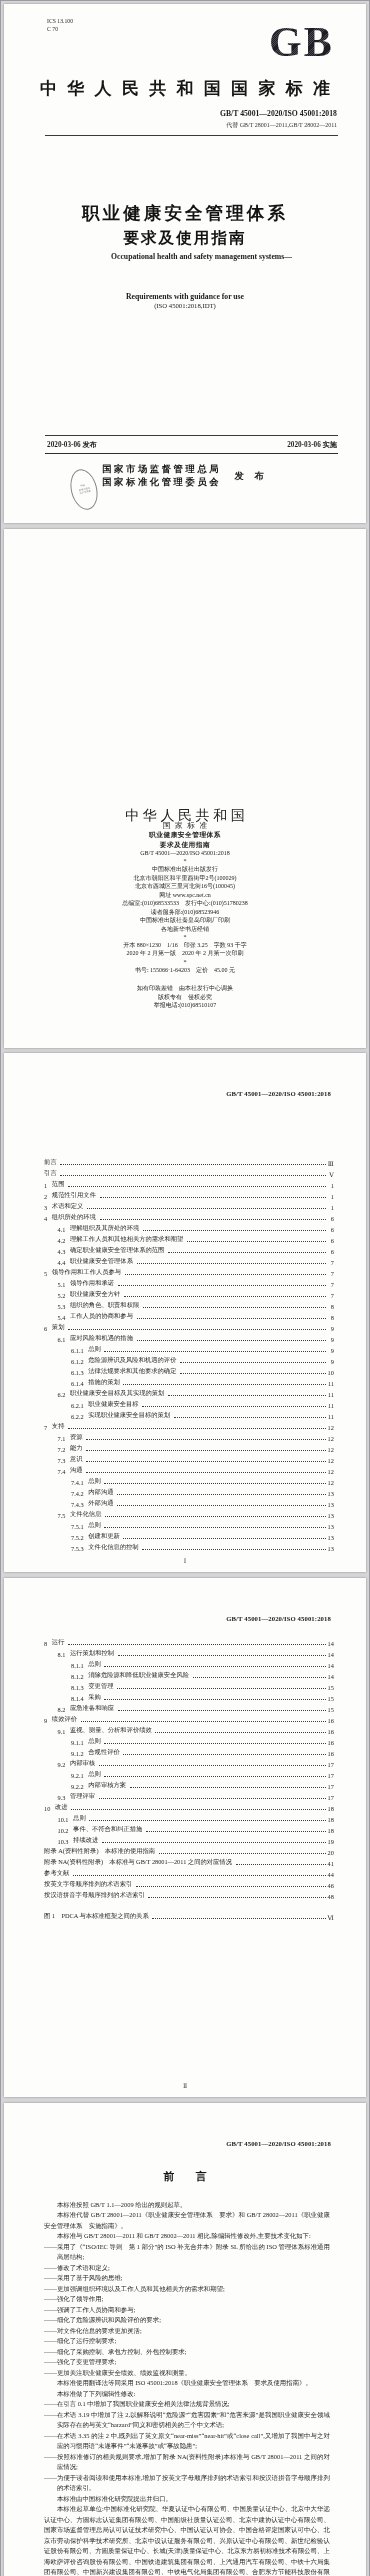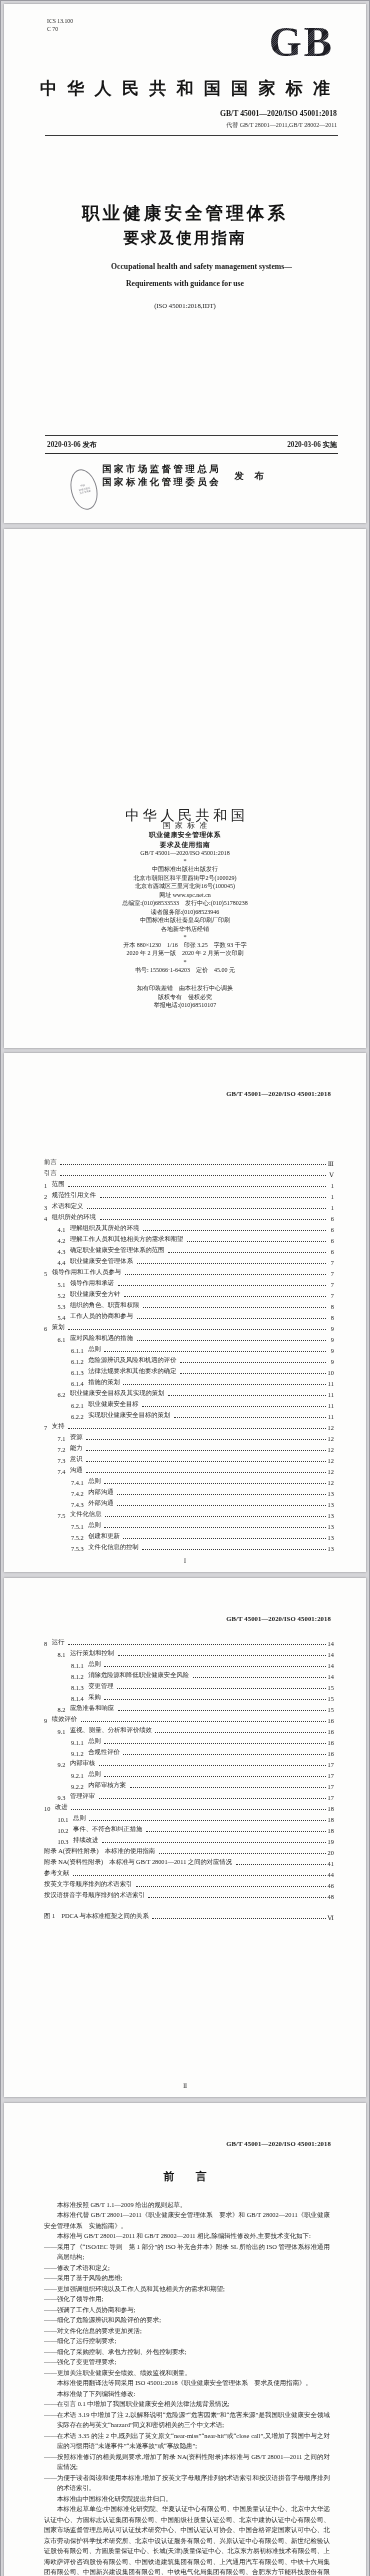--- a/index.html
+++ b/index.html
@@ -38,21 +38,21 @@
   .nat-heading{
     position:absolute;top:73px;left:0;right:0;text-align:center;white-space:nowrap;
     font-size:17px;font-weight:700;letter-spacing:10.3px;text-indent:10.3px;color:#171717;
   }
   .std-no{position:absolute;top:105px;right:29px;font-size:7.7px;font-weight:700;color:#1b1b1b;}
   .replaces{position:absolute;top:117px;right:29px;font-size:6px;color:#333;}
   .cov-rule1{position:absolute;top:131px;left:41px;right:28px;border-top:1px solid #3a3a3a;}
   .cn-title1{position:absolute;top:197px;left:0;right:0;text-align:center;font-size:17.5px;font-weight:700;letter-spacing:3.1px;color:#141414;}
   .cn-title2{position:absolute;top:224px;left:0;right:0;text-align:center;font-size:15.5px;font-weight:700;letter-spacing:2.1px;color:#141414;}
   .en-title{position:absolute;left:0;right:0;text-align:center;font-size:7.7px;font-weight:700;color:#202020;}
-  .en1{top:258px;padding-left:33px;} .en2{top:275px;}
+  .en1{top:248px;padding-left:33px;} .en2{top:288px;}
   .idt{position:absolute;top:298px;left:0;right:0;text-align:center;font-size:6.7px;color:#242424;}
   .cov-rule2{position:absolute;top:431px;left:41px;right:28px;border-top:0.8px solid #3a3a3a;}
   .date-issue{position:absolute;top:436px;left:43px;font-size:7.2px;font-weight:700;color:#1f1f1f;}
   .date-impl{position:absolute;top:436px;right:29px;font-size:7.2px;font-weight:700;color:#1f1f1f;}
   .cov-rule3{position:absolute;top:449px;left:41px;right:28px;border-top:1.3px solid #2e2e2e;}
   .issuer{position:absolute;top:459px;left:0;right:0;display:flex;justify-content:center;align-items:center;}
   .issuer-lines{text-align:center;font-size:9.3px;font-weight:700;letter-spacing:2.6px;line-height:13px;color:#1a1a1a;}
   .issue-suffix{font-size:9.3px;font-weight:700;letter-spacing:4.1px;margin-left:13.4px;color:#1a1a1a;}
   .seal{
     position:absolute;left:67px;top:465px;width:24px;height:39px;

